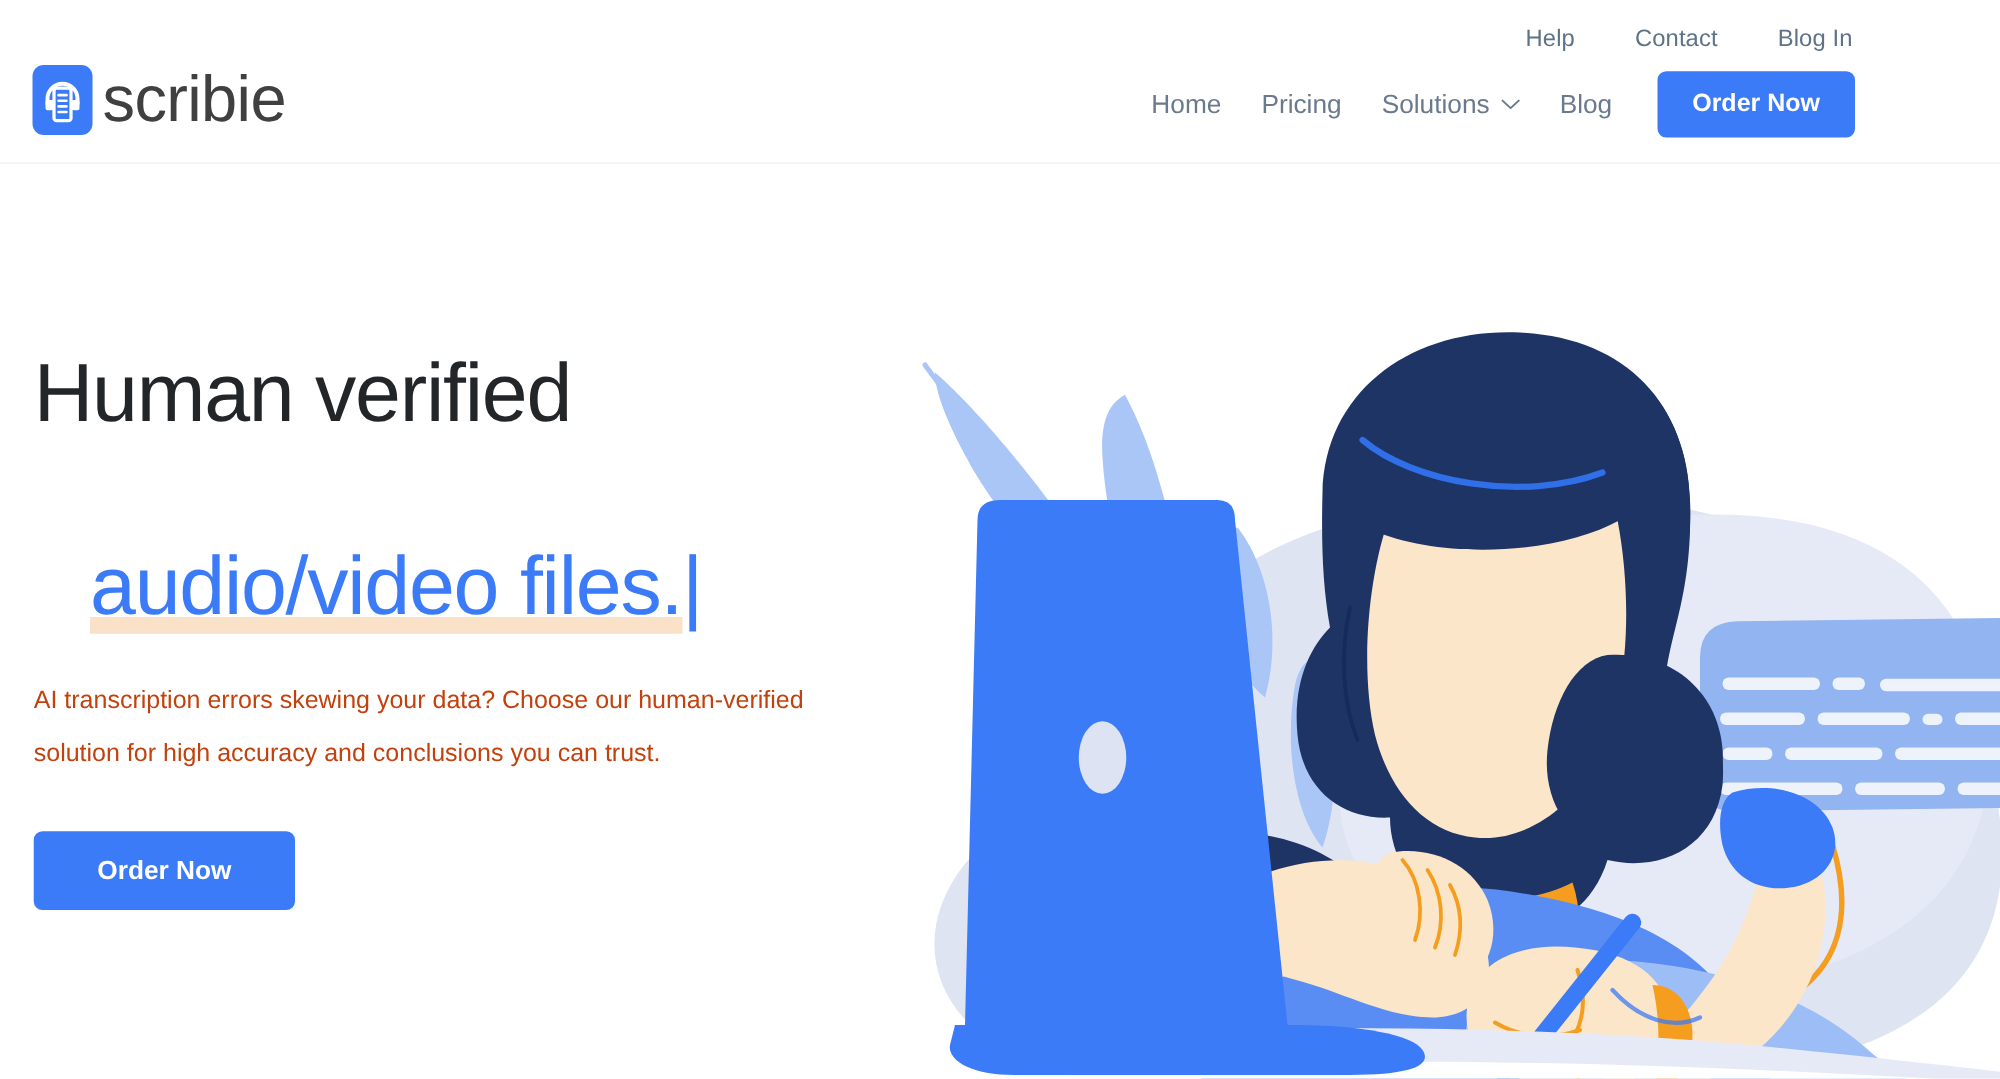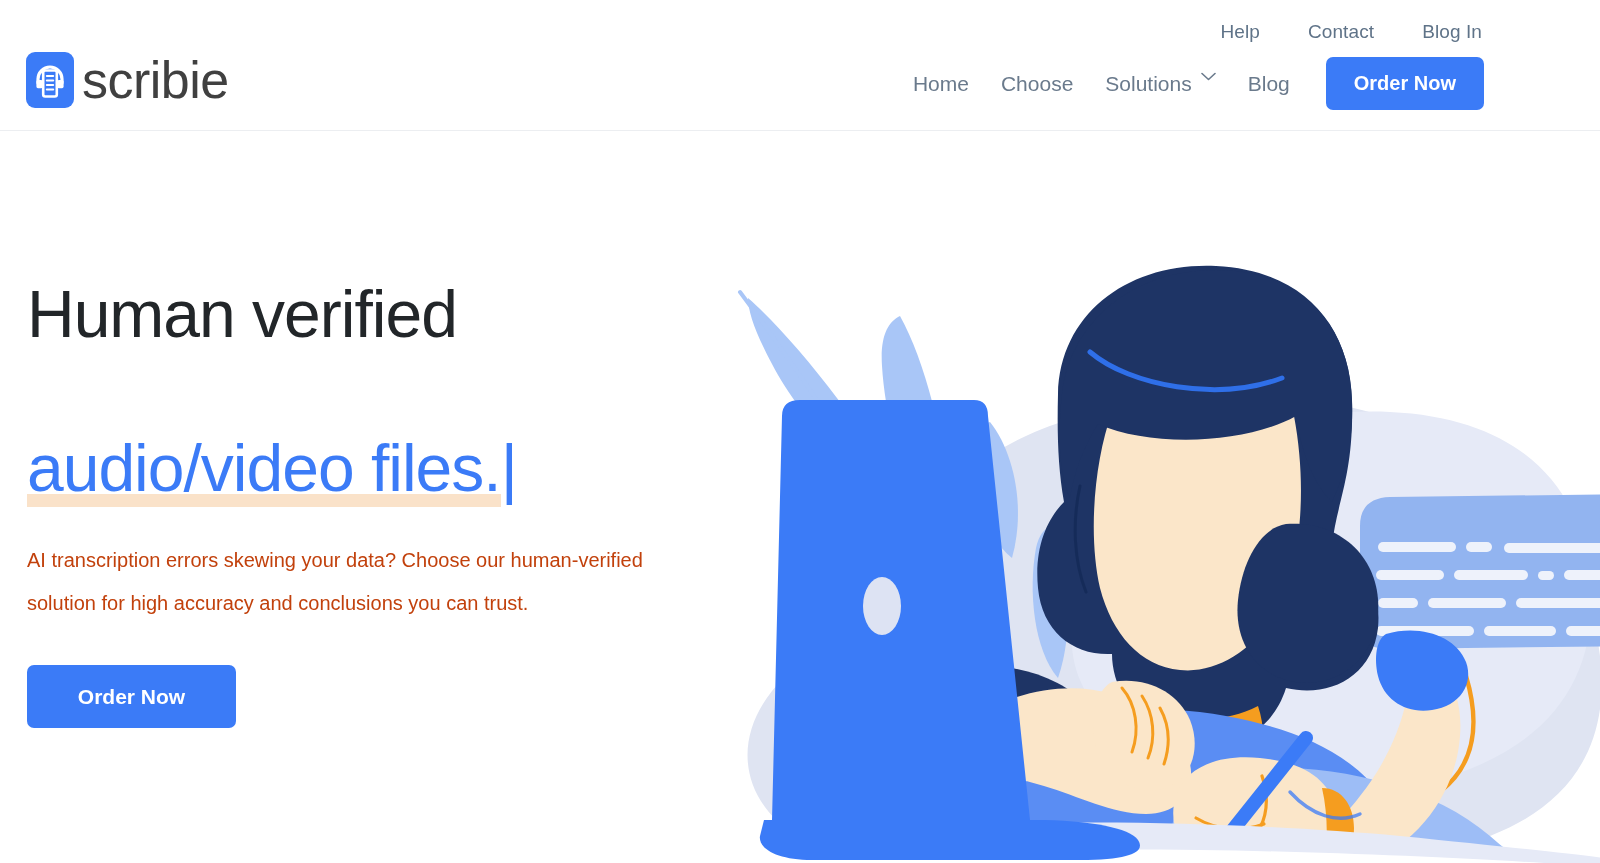--- a/index.html
+++ b/index.html
@@ -58,21 +58,21 @@
     right:116px; top:57px;
     display:flex; align-items:center;
     gap:0;
   }
   .mainnav a.navlink {
     font-size:21px;
     color:#6a7a8c;
     text-decoration:none;
     padding:0 16px;
     white-space:nowrap;
-    display:inline-flex; gap:9px;
+    display:inline-flex; align-items:center; gap:9px;
   }
   .chev { display:inline-block; line-height:0; }
   .order-btn {
     margin-left:20px;
     background:#3b7bf7;
     color:#ffffff;
     font-size:20px;
     font-weight:700;
     border:none;
     border-radius:7px;
@@ -103,20 +103,21 @@
     font-weight:400;
     color:#222629;
     letter-spacing:-1px;
   }
   .headline .accent {
     color:#3b7bf7;
     position:relative;
     display:inline;
     background:linear-gradient(to top,#fae2c9 0, #fae2c9 13px, transparent 13px);
     padding-bottom:2px;
+    margin-left:45px;
   }
   .caret {
     color:#3b7bf7;
     font-weight:300;
   }
   .subhead {
     margin-top:32px;
     font-size:20px;
     line-height:43px;
     color:#c2410c;
@@ -167,21 +168,21 @@
       </svg>
     </span>
     <span class="brand-name">scribie</span>
   </div>
 
   <nav class="mainnav">
     <a href="#" class="navlink">
       <span>Home</span>
     </a>
     <a href="#" class="navlink">
-      <span>Choose</span>
+      <span>Pricing</span>
     </a>
     <a href="#" class="navlink">
       <span>Solutions</span>
       <span class="chev">
         <svg width="15" height="9" viewBox="0 0 15 9" fill="none">
           <path d="M1 1.5 L7.5 7.5 L14 1.5" stroke="#6a7a8c" stroke-width="1.6" stroke-linecap="round" stroke-linejoin="round"></path>
         </svg>
       </span>
     </a>
     <a href="#" class="navlink">

